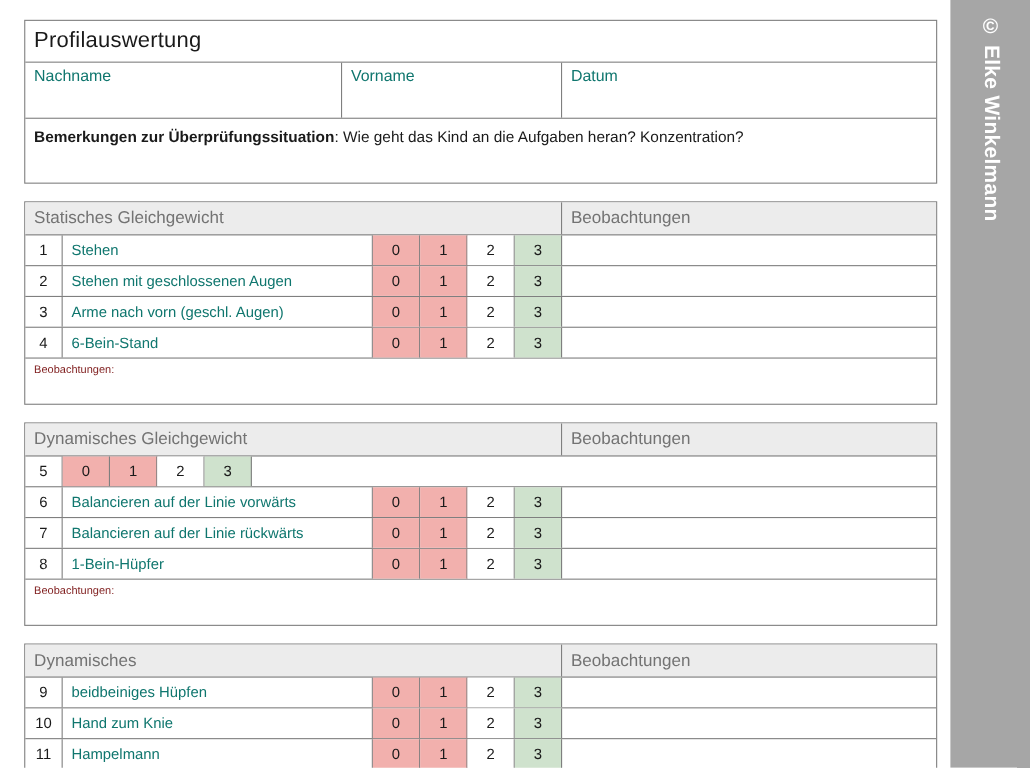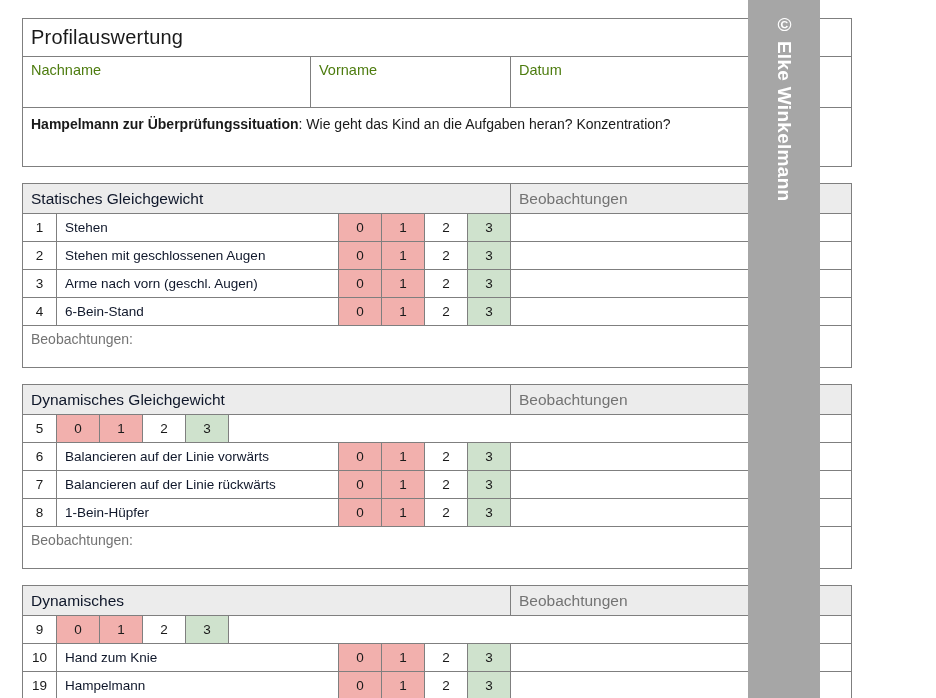--- a/index.html
+++ b/index.html
@@ -8,21 +8,21 @@
   }
   body {
     width: 936px;
     height: 698px;
     background: #ffffff;
     font-family: "Liberation Sans", sans-serif;
     overflow: hidden;
   }
   .page {
     position: relative;
-    width: 820px;
+    width: 936px;
     height: 698px;
     background: #ffffff;
   }
   .sidebar {
     position: absolute;
     right: 0;
     top: 0;
     width: 72px;
     height: 698px;
     background: #a6a6a6;
@@ -67,21 +67,21 @@
   }
   .name-row {
     display: flex;
     height: 50px;
     border-bottom: 1px solid #7f7f7f;
   }
   .name-cell {
     box-sizing: border-box;
     padding: 5px 0 0 8px;
     font-size: 14.5px;
-    color: #4d7c0f;
+    color: #0f766e;
   }
   .name-cell.c1 { width: 288px; border-right: 1px solid #7f7f7f; }
   .name-cell.c2 { width: 200px; border-right: 1px solid #7f7f7f; }
   .name-cell.c3 { flex: 1; }
   .remark-row {
     height: 58px;
     padding: 8px 0 0 8px;
     box-sizing: border-box;
     font-size: 14px;
     color: #1a1a1a;
@@ -104,21 +104,21 @@
     border-bottom: 1px solid #7f7f7f;
   }
   .sec-head .left {
     width: 488px;
     box-sizing: border-box;
     border-right: 1px solid #7f7f7f;
     padding-left: 8px;
     display: flex;
     align-items: center;
     font-size: 15.5px;
-    color: #0f172a;
+    color: #737373;
   }
   .sec-head .right {
     flex: 1;
     padding-left: 8px;
     display: flex;
     align-items: center;
     font-size: 15.5px;
     color: #737373;
   }
   .row {
@@ -138,21 +138,21 @@
     color: #1a1a1a;
   }
   .cell-task {
     width: 282px;
     box-sizing: border-box;
     border-right: 1px solid #7f7f7f;
     display: flex;
     align-items: center;
     padding-left: 8px;
     font-size: 13.5px;
-    color: #0f172a;
+    color: #0f766e;
   }
   .cell-score {
     width: 43px;
     box-sizing: border-box;
     border-right: 1px solid #7f7f7f;
     display: flex;
     align-items: center;
     justify-content: center;
     font-size: 13.5px;
     color: #1a1a1a;
@@ -161,22 +161,22 @@
   .cell-score.white { background: #ffffff; }
   .cell-score.green { background: #cfe2cd; }
   .cell-obs {
     flex: 1;
     box-sizing: border-box;
   }
   .obs-row {
     height: 42px;
     padding: 5px 0 0 8px;
     box-sizing: border-box;
-    font-size: 14px;
-    color: #737373;
+    font-size: 10px;
+    color: #7f1d1d;
     border-top: 1px solid #7f7f7f;
   }
   .sec-rows .row:last-child { border-bottom: none; }
 </style>
 </head>
 <body>
 
 <div class="page">
 
   <div class="content">
@@ -190,21 +190,21 @@
           <span>Nachname</span>
         </div>
         <div class="name-cell c2">
           <span>Vorname</span>
         </div>
         <div class="name-cell c3">
           <span>Datum</span>
         </div>
       </div>
       <div class="remark-row">
-        <b>Hampelmann zur Überprüfungssituation</b><span>: Wie geht das Kind an die Aufgaben heran? Konzentration?</span>
+        <b>Bemerkungen zur Überprüfungssituation</b><span>: Wie geht das Kind an die Aufgaben heran? Konzentration?</span>
       </div>
     </div>
 
     <div class="section">
       <div class="sec-head">
         <div class="left">Statisches Gleichgewicht</div>
         <div class="right">Beobachtungen</div>
       </div>
       <div class="sec-rows">
         <div class="row">
@@ -297,37 +297,38 @@
     </div>
 
     <div class="section">
       <div class="sec-head">
         <div class="left">Dynamisches</div>
         <div class="right">Beobachtungen</div>
       </div>
       <div class="sec-rows">
         <div class="row">
           <div class="cell-num">9</div>
+          <div class="cell-task">beidbeiniges Hüpfen</div>
           <div class="cell-score red">0</div>
           <div class="cell-score red">1</div>
           <div class="cell-score white">2</div>
           <div class="cell-score green">3</div>
           <div class="cell-obs"></div>
         </div>
         <div class="row">
           <div class="cell-num">10</div>
           <div class="cell-task">Hand zum Knie</div>
           <div class="cell-score red">0</div>
           <div class="cell-score red">1</div>
           <div class="cell-score white">2</div>
           <div class="cell-score green">3</div>
           <div class="cell-obs"></div>
         </div>
         <div class="row">
-          <div class="cell-num">19</div>
+          <div class="cell-num">11</div>
           <div class="cell-task">Hampelmann</div>
           <div class="cell-score red">0</div>
           <div class="cell-score red">1</div>
           <div class="cell-score white">2</div>
           <div class="cell-score green">3</div>
           <div class="cell-obs"></div>
         </div>
       </div>
 
     </div>

